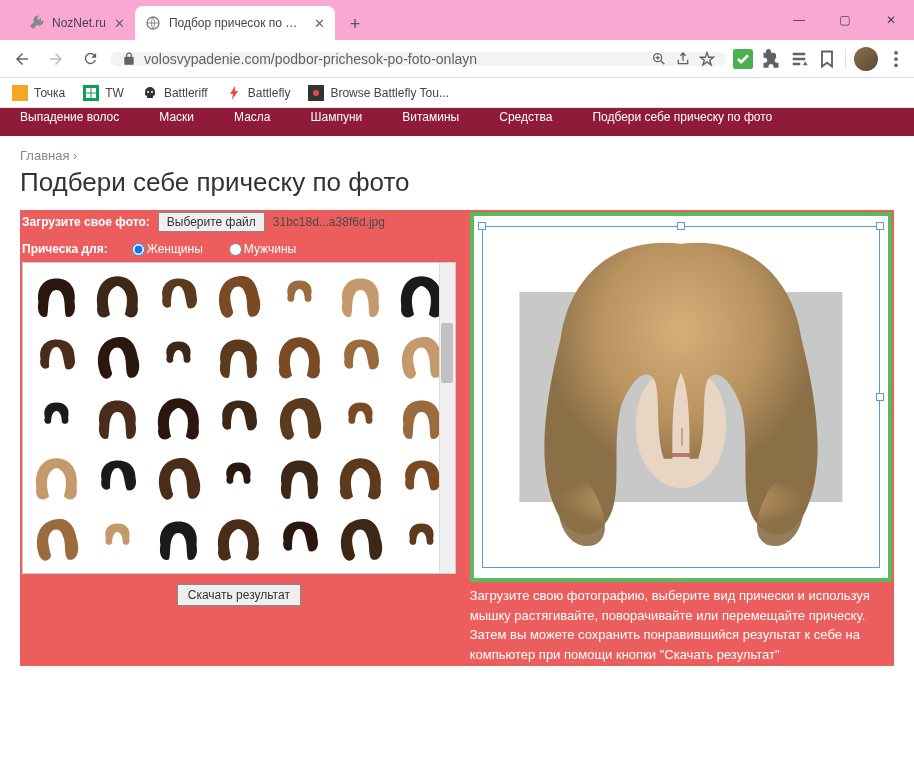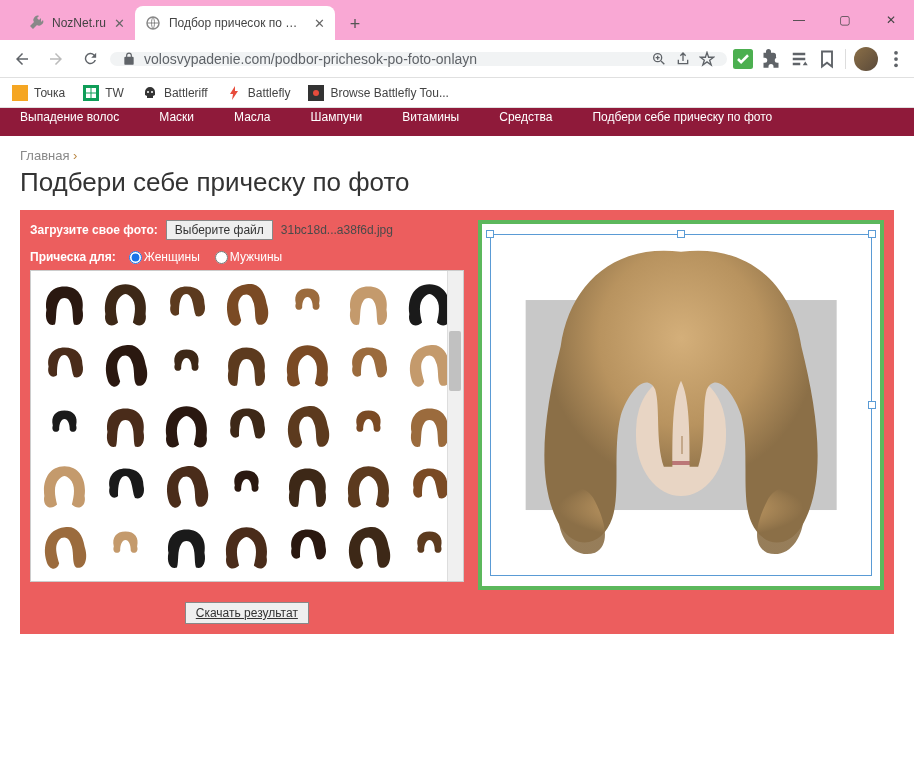--- a/index.html
+++ b/index.html
@@ -38,39 +38,39 @@
 .page { height: calc(774px - 40px - 38px - 30px); overflow: hidden; background: #fff; }
 .nav-menu { background: #8f1a3a; color: #fff; font-size: 12px; padding: 0 20px 10px; }
 .nav-menu-row { display: flex; gap: 40px; padding: 2px 0; }
 .nav-menu-item { color: #fff; cursor: pointer; }
 
 .content { padding: 12px 20px; }
 .breadcrumb { font-size: 13px; color: #888; margin-bottom: 4px; }
 .breadcrumb-arrow { color: #b84; }
 .page-title { font-size: 26px; font-weight: normal; color: #333; margin-bottom: 12px; }
 
-.red-panel { background: #ec5e5e; padding: 10px; display: flex; gap: 14px; }
+.red-panel { background: #ec5e5e; padding: 2px; display: flex; gap: 14px; }
 .left-panel { flex: 0 0 420px; color: #fff; font-size: 12px; }
 .upload-row { display: flex; align-items: center; gap: 8px; margin-bottom: 10px; }
 .upload-label { font-weight: bold; }
 .file-btn { background: #efefef; border: 1px solid #888; padding: 2px 8px; font-size: 12px; color: #333; cursor: pointer; }
 .file-name { color: #4a4a4a; font-size: 12px; }
-.gender-row { display: flex; align-items: center; gap: 7px; margin-bottom: 6px; }
+.gender-row { display: flex; align-items: center; gap: 18px; margin-bottom: 6px; }
 .gender-label { font-weight: bold; margin-right: 6px; }
 .radio-wrap { display: flex; align-items: center; gap: 2px; margin-right: 8px; }
 .radio-wrap input { accent-color: #1a73e8; }
 
 .hair-grid-wrap { background: #fff; border: 1px solid #ccc; position: relative; }
 .hair-grid { display: grid; grid-template-columns: repeat(7, 1fr); gap: 2px; padding: 4px; height: 310px; overflow: hidden; }
 .hair-item { aspect-ratio: 1; display: flex; align-items: center; justify-content: center; cursor: pointer; }
 .hair-item svg { width: 90%; height: 90%; }
 .grid-scroll { position: absolute; right: 0; top: 0; width: 16px; height: 100%; background: #f0f0f0; border-left: 1px solid #ddd; }
 .scroll-thumb { position: absolute; right: 2px; top: 60px; width: 12px; height: 60px; background: #c1c1c1; border-radius: 2px; }
 
-.download-btn { display: block; margin: 20px auto 0; background: #efefef; border: 1px solid #888; padding: 3px 10px; font-size: 12px; color: #333; cursor: pointer; text-decoration: underline; }
+.download-btn { display: block; margin: 10px auto 0; background: #efefef; border: 1px solid #888; padding: 3px 10px; font-size: 12px; color: #333; cursor: pointer; }
 
 .right-panel { flex: 1; display: flex; flex-direction: column; }
 .preview-box { background: #fff; border: 4px solid #5cb85c; height: 370px; position: relative; overflow: hidden; }
 .preview-photo { position: absolute; left: 50%; top: 50%; transform: translate(-50%, -50%); width: 78%; height: 58%; background: #c8c8c8; }
 .face-shape { position: absolute; left: 50%; top: 42%; transform: translateX(-50%); width: 90px; height: 120px; background: #e8d5c4; border-radius: 45% 45% 50% 50%; }
 .eye { position: absolute; width: 8px; height: 4px; background: #333; border-radius: 50%; }
 .eye.l { left: 25px; top: 50px; }
 .eye.r { right: 25px; top: 50px; }
 .nose { position: absolute; left: 50%; top: 60px; width: 2px; height: 18px; background: #c4a88a; }
 .mouth { position: absolute; left: 50%; top: 85px; transform: translateX(-50%); width: 26px; height: 4px; background: #b77; border-radius: 3px; }
@@ -474,16 +474,17 @@
           </svg>
           <div class="sel-line" style="left:8px;top:10px;width:calc(100% - 16px);height:1px;"></div>
           <div class="sel-line" style="left:8px;bottom:10px;width:calc(100% - 16px);height:1px;"></div>
           <div class="sel-line" style="left:8px;top:10px;width:1px;height:calc(100% - 20px);"></div>
           <div class="sel-line" style="right:8px;top:10px;width:1px;height:calc(100% - 20px);"></div>
           <div class="sel-handle" style="left:4px;top:6px;"></div>
           <div class="sel-handle" style="left:50%;top:6px;margin-left:-4px;"></div>
           <div class="sel-handle" style="right:4px;top:6px;"></div>
           <div class="sel-handle" style="right:4px;top:50%;margin-top:-4px;"></div>
         </div>
+        <div class="instruction">Загрузите свою фотографию, выберите вид прически и используя мышку растягивайте, поворачивайте или перемещайте прическу. Затем вы можете сохранить понравившийся результат к себе на компьютер при помощи кнопки "Скачать результат"</div>
       </div>
     </div>
   </div>
 </div>
 
 </body></html>

